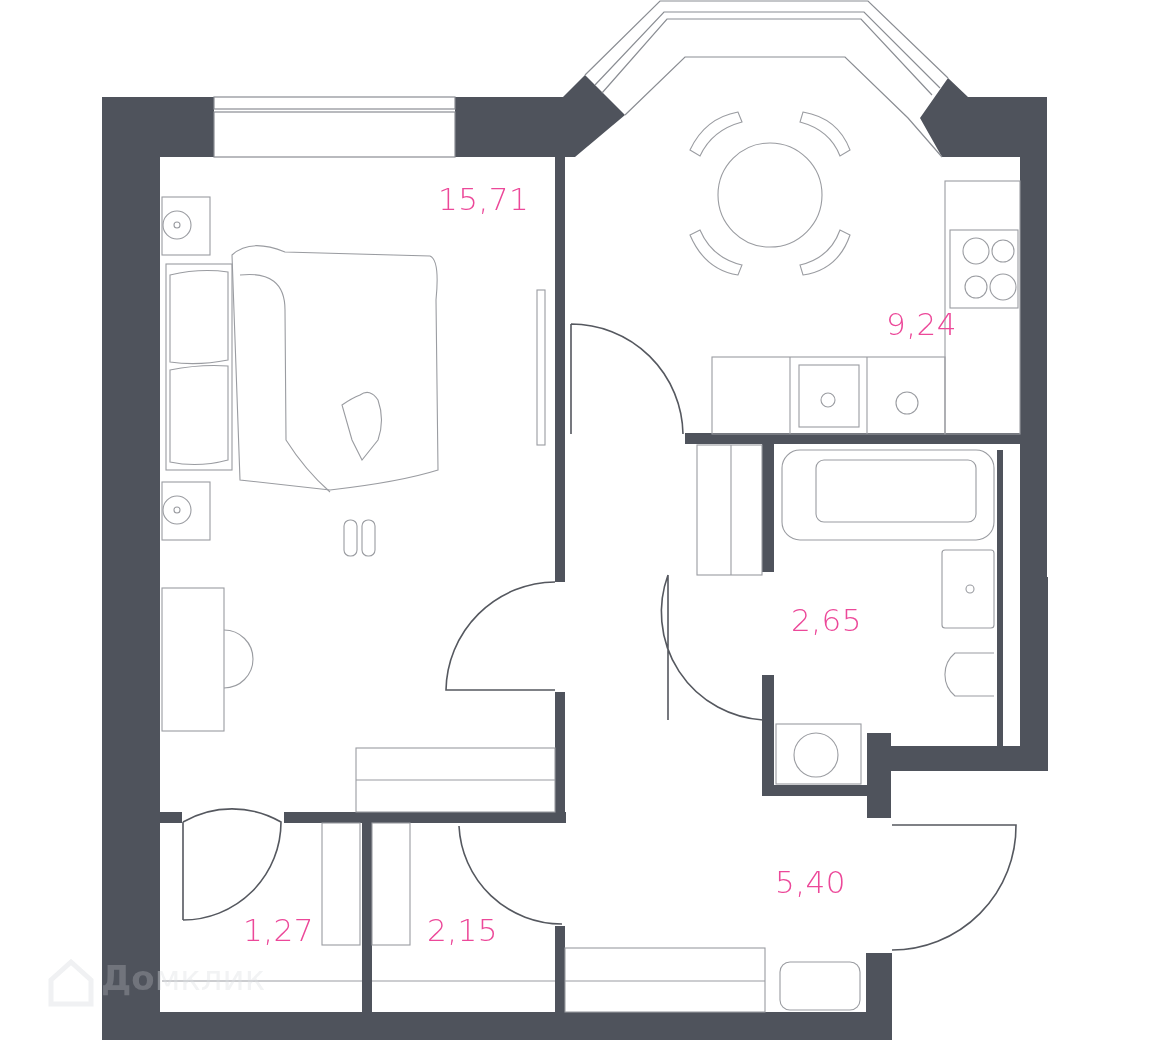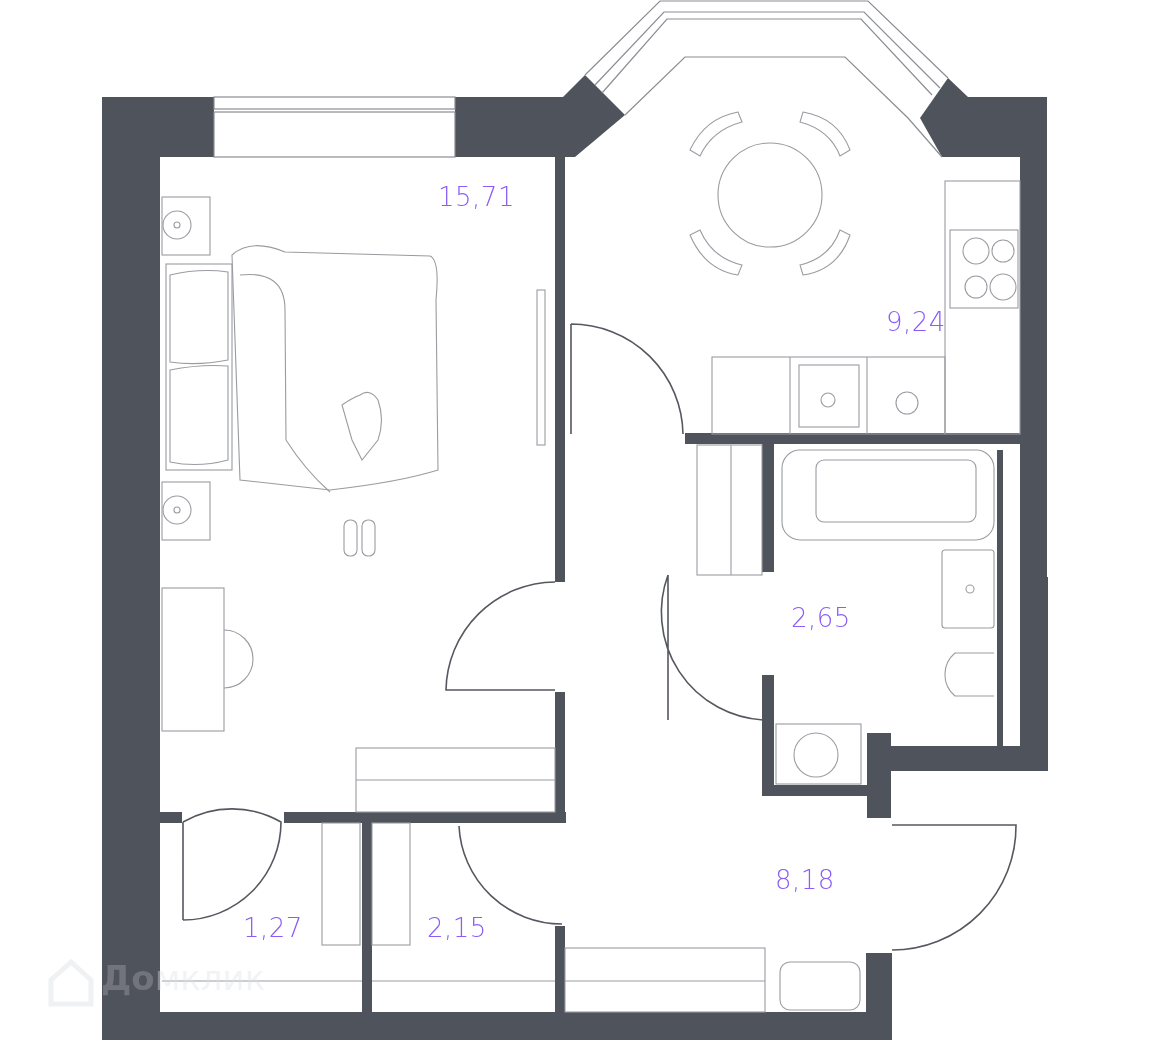--- a/index.html
+++ b/index.html
@@ -4,21 +4,21 @@
   <style>
     html, body { margin: 0; padding: 0; background: #ffffff; }
     body { width: 1150px; height: 1040px; overflow: hidden; position: relative;
            font-family: "DejaVu Sans", sans-serif; }
     #plan { position: absolute; left: 0; top: 0; width: 1150px; height: 1040px; }
     .wall { fill: #4f535c; }
     .thin { fill: none; stroke: #8a8d93; stroke-width: 1.2; }
     .door { fill: none; stroke: #55585f; stroke-width: 1.6; }
     .furn { fill: none; stroke: #9a9ca1; stroke-width: 1.1; }
     .area-label { position: absolute; font-family: "DejaVu Sans", sans-serif;
-                  font-size: 26px; color: #8b5cf6; letter-spacing: 0.5px;
+                  font-size: 31px; color: #ec4899; letter-spacing: 0.5px;
                   font-weight: 300; line-height: 1; white-space: nowrap; }
     .watermark { position: absolute; left: 45px; top: 958px; height: 50px;
                  display: flex; align-items: flex-start; gap: 4px; opacity: 0.55; }
     .wm-text { font-family: "DejaVu Sans", sans-serif; font-weight: bold;
                font-size: 34px; color: #8d9097; }
     .wm-text-rest { font-family: "DejaVu Sans", sans-serif; font-weight: normal;
                font-size: 34px; color: rgba(220,222,226,0.7); margin-left: -4px; }
   </style>
 </head>
 <body>
@@ -139,21 +139,21 @@
     <line class="furn" x1="372" y1="981" x2="555" y2="981"></line>
     <rect class="furn" x="565" y="948" width="200" height="64"></rect>
     <line class="furn" x1="565" y1="981" x2="765" y2="981"></line>
     <rect class="furn" x="780" y="962" width="80" height="48" rx="10"></rect>
   </g>
 </svg>
 
 <div class="area-label" style="left:438px;top:184px;">15,71</div>
 <div class="area-label" style="left:886px;top:309px;">9,24</div>
 <div class="area-label" style="left:791px;top:605px;">2,65</div>
-<div class="area-label" style="left:775px;top:867px;">8,18</div>
+<div class="area-label" style="left:775px;top:867px;">5,40</div>
 <div class="area-label" style="left:243px;top:915px;">1,27</div>
 <div class="area-label" style="left:427px;top:915px;">2,15</div>
 
 <div class="watermark">
   <svg width="52" height="50" viewBox="0 0 52 50">
     <path d="M6,22 L26,4 L46,22 L46,46 L6,46 Z" fill="none" stroke="rgba(220,222,226,0.8)" stroke-width="5"></path>
   </svg>
   <span class="wm-text">До</span>
     <span class="wm-text-rest">мклик</span>
 </div>

